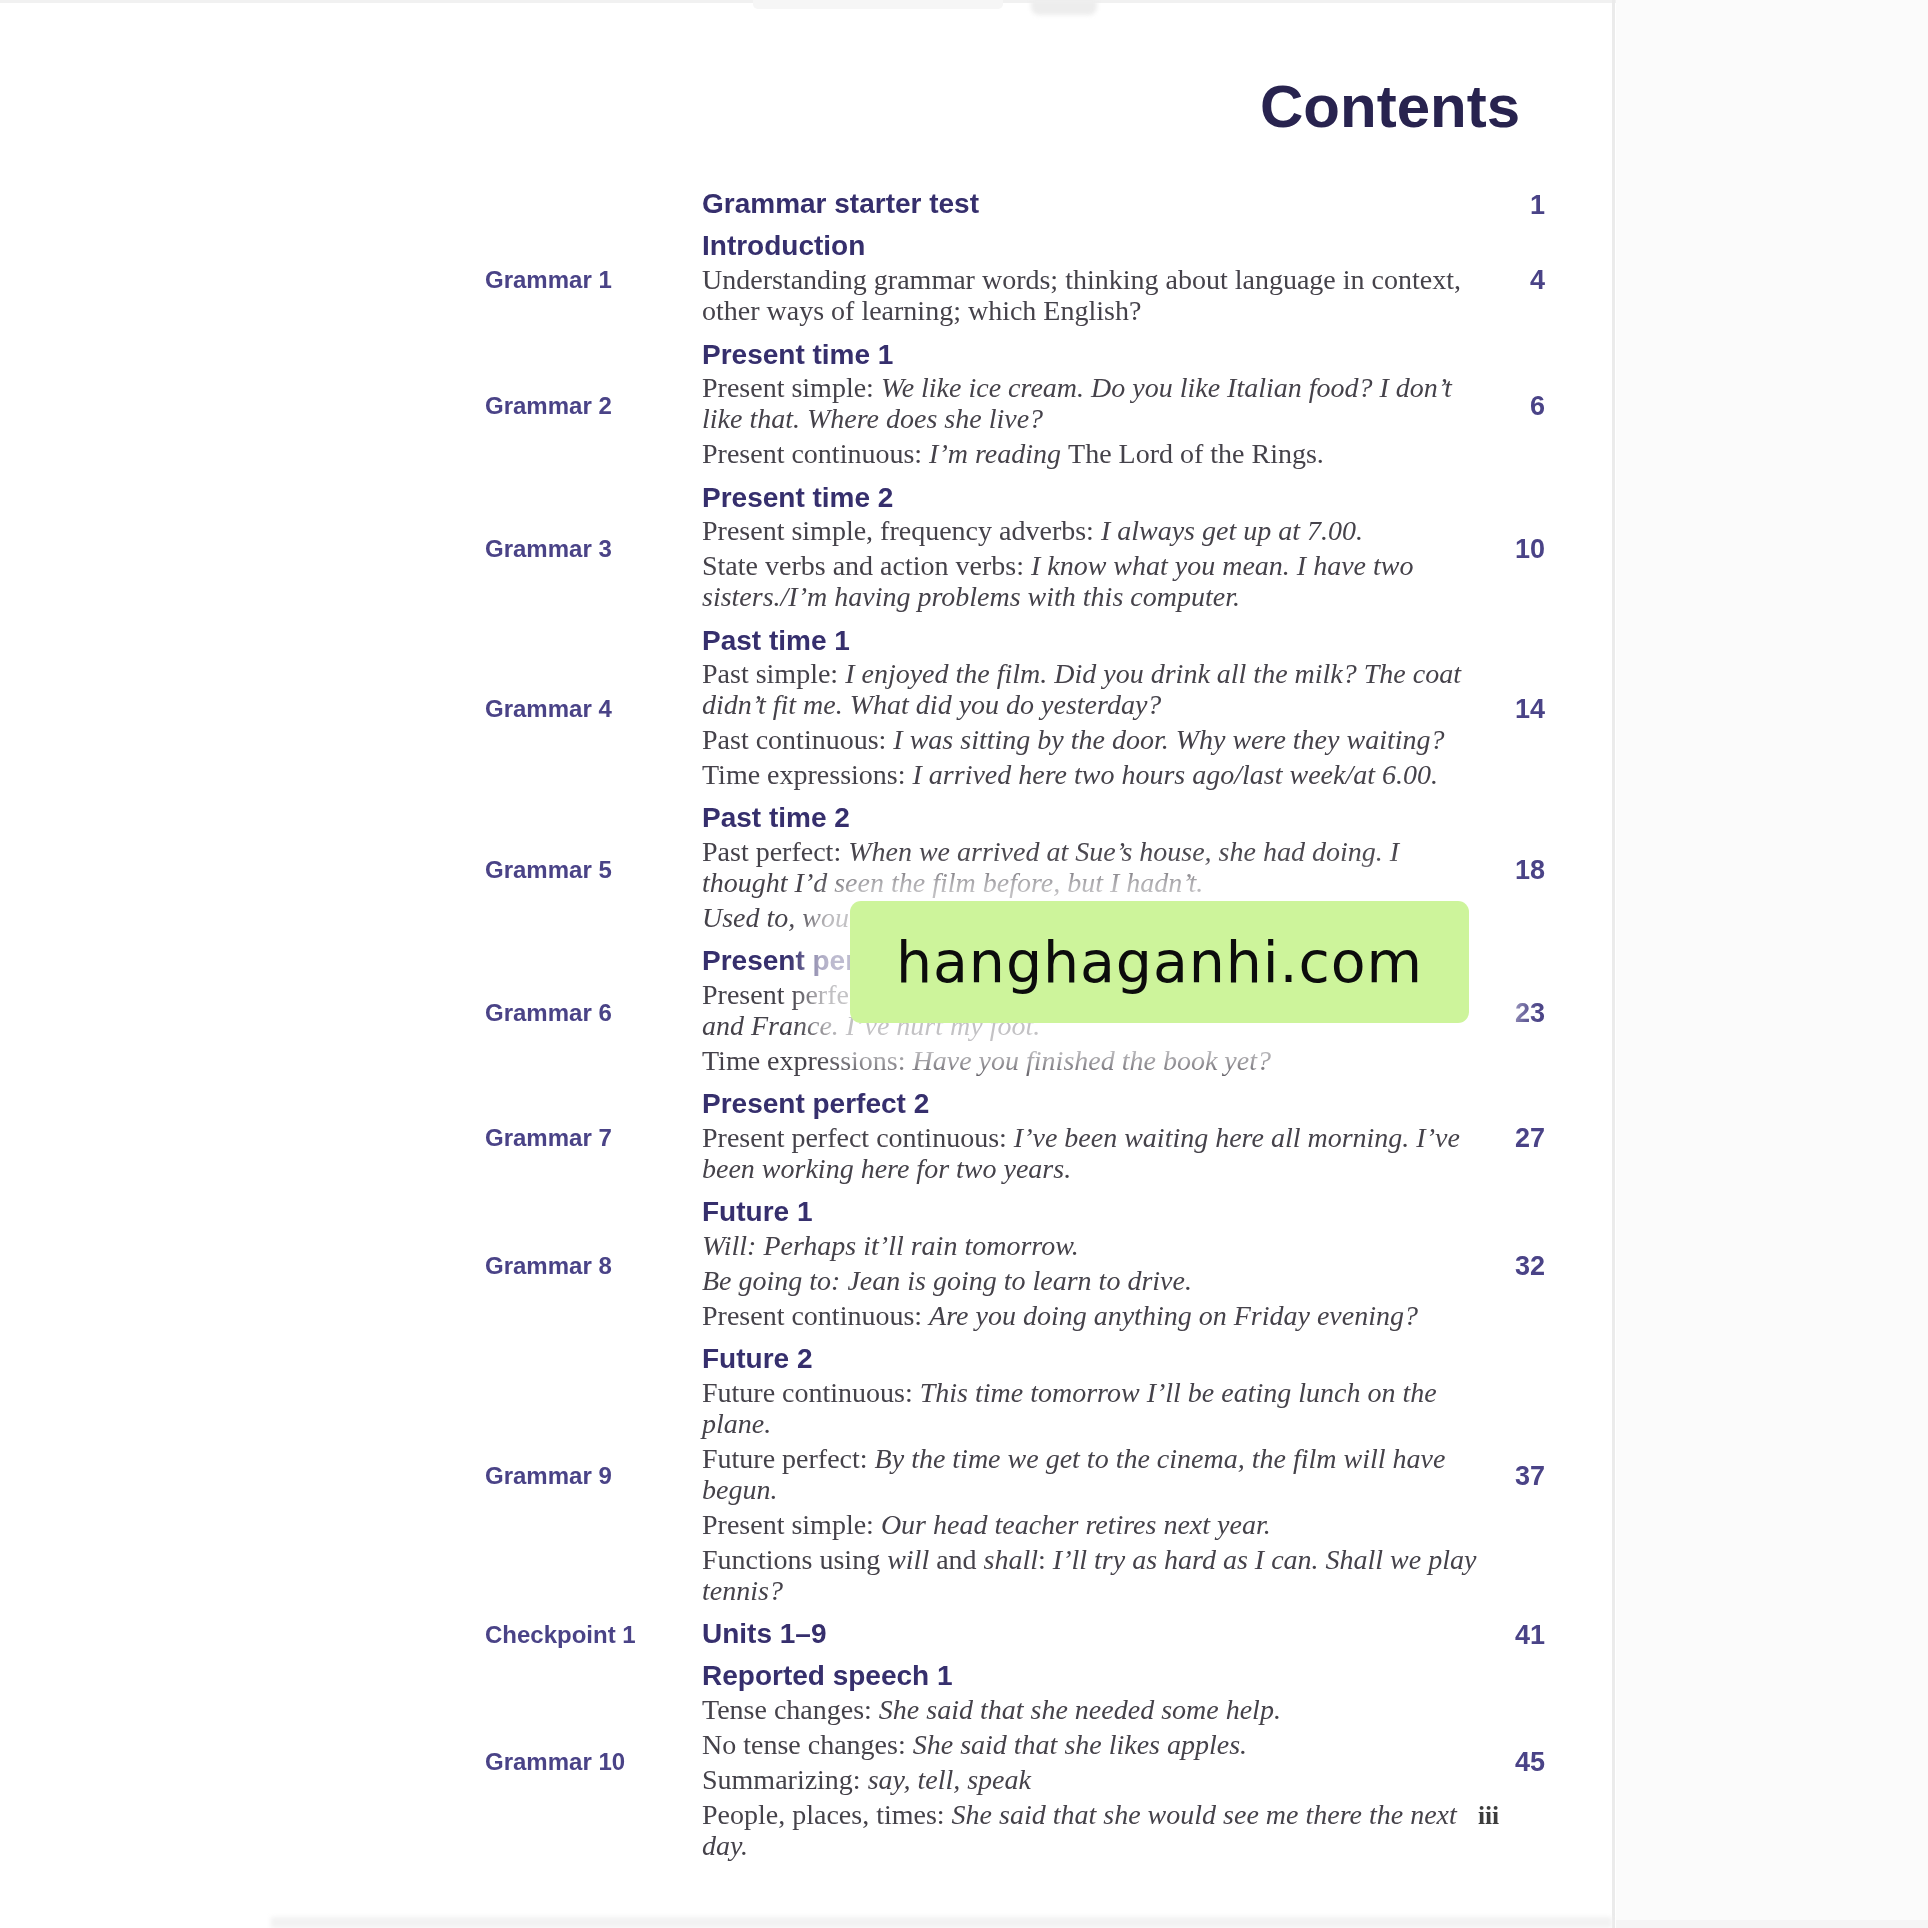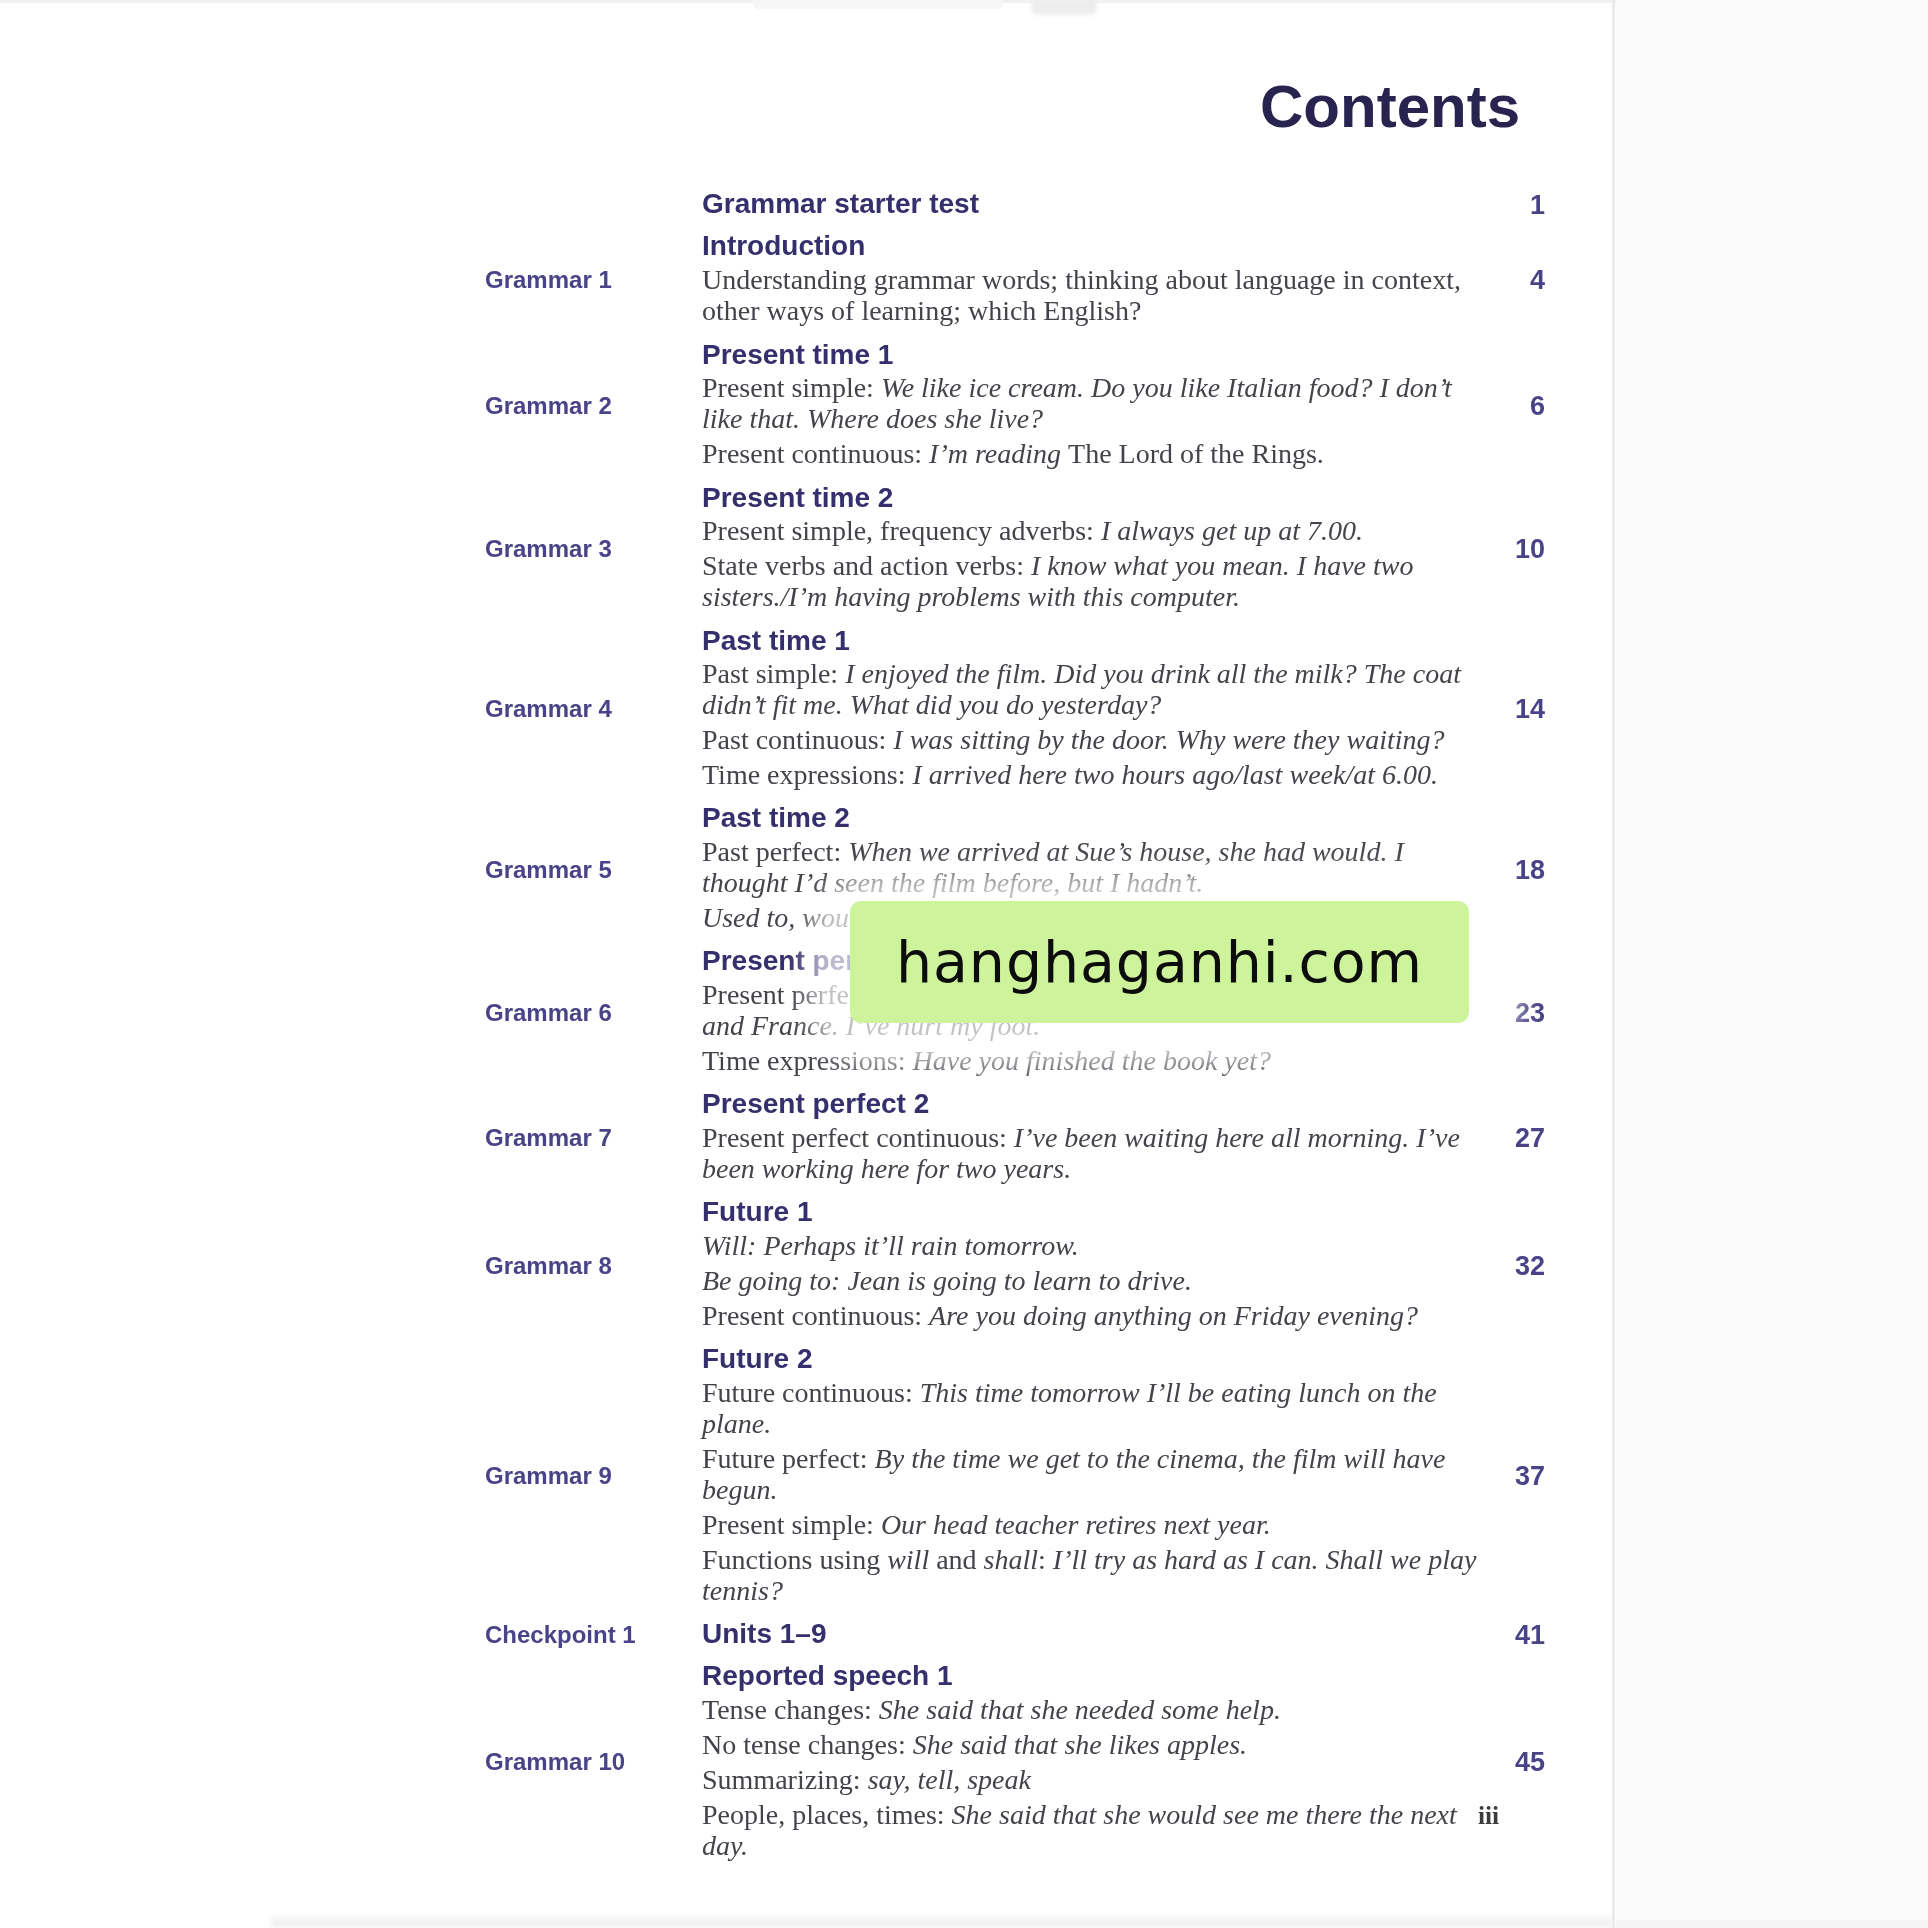--- a/index.html
+++ b/index.html
@@ -116,21 +116,21 @@
           <p class="entry-desc-line"><span>Past simple: </span><i>I enjoyed the film. Did you drink all the milk? The coat didn’t fit me. What did you do yesterday?</i></p>
           <p class="entry-desc-line"><span>Past continuous: </span><i>I was sitting by the door. Why were they waiting?</i></p>
           <p class="entry-desc-line"><span>Time expressions: </span><i>I arrived here two hours ago/last week/at 6.00.</i></p>
         </div>
         <div class="col-page">14</div>
       </div>
       <div class="row">
         <div class="col-label">Grammar 5</div>
         <div class="col-main">
           <div class="entry-title">Past time 2</div>
-          <p class="entry-desc-line"><span>Past perfect: </span><i>When we arrived at Sue’s house, she had would. I thought I’d seen the film before, but I hadn’t.</i></p>
+          <p class="entry-desc-line"><span>Past perfect: </span><i>When we arrived at Sue’s house, she had doing. I thought I’d seen the film before, but I hadn’t.</i></p>
           <p class="entry-desc-line"><i>Used to, would: I used to have long hair when I was younger.</i></p>
         </div>
         <div class="col-page">18</div>
       </div>
       <div class="row">
         <div class="col-label">Grammar 6</div>
         <div class="col-main">
           <div class="entry-title">Present perfect 1</div>
           <p class="entry-desc-line"><span>Present perfect: </span><i>I have decided to leave tomorrow. I’ve been to Italy and France. I’ve hurt my foot.</i></p>
           <p class="entry-desc-line"><span>Time expressions: </span><i>Have you finished the book yet?</i></p>

